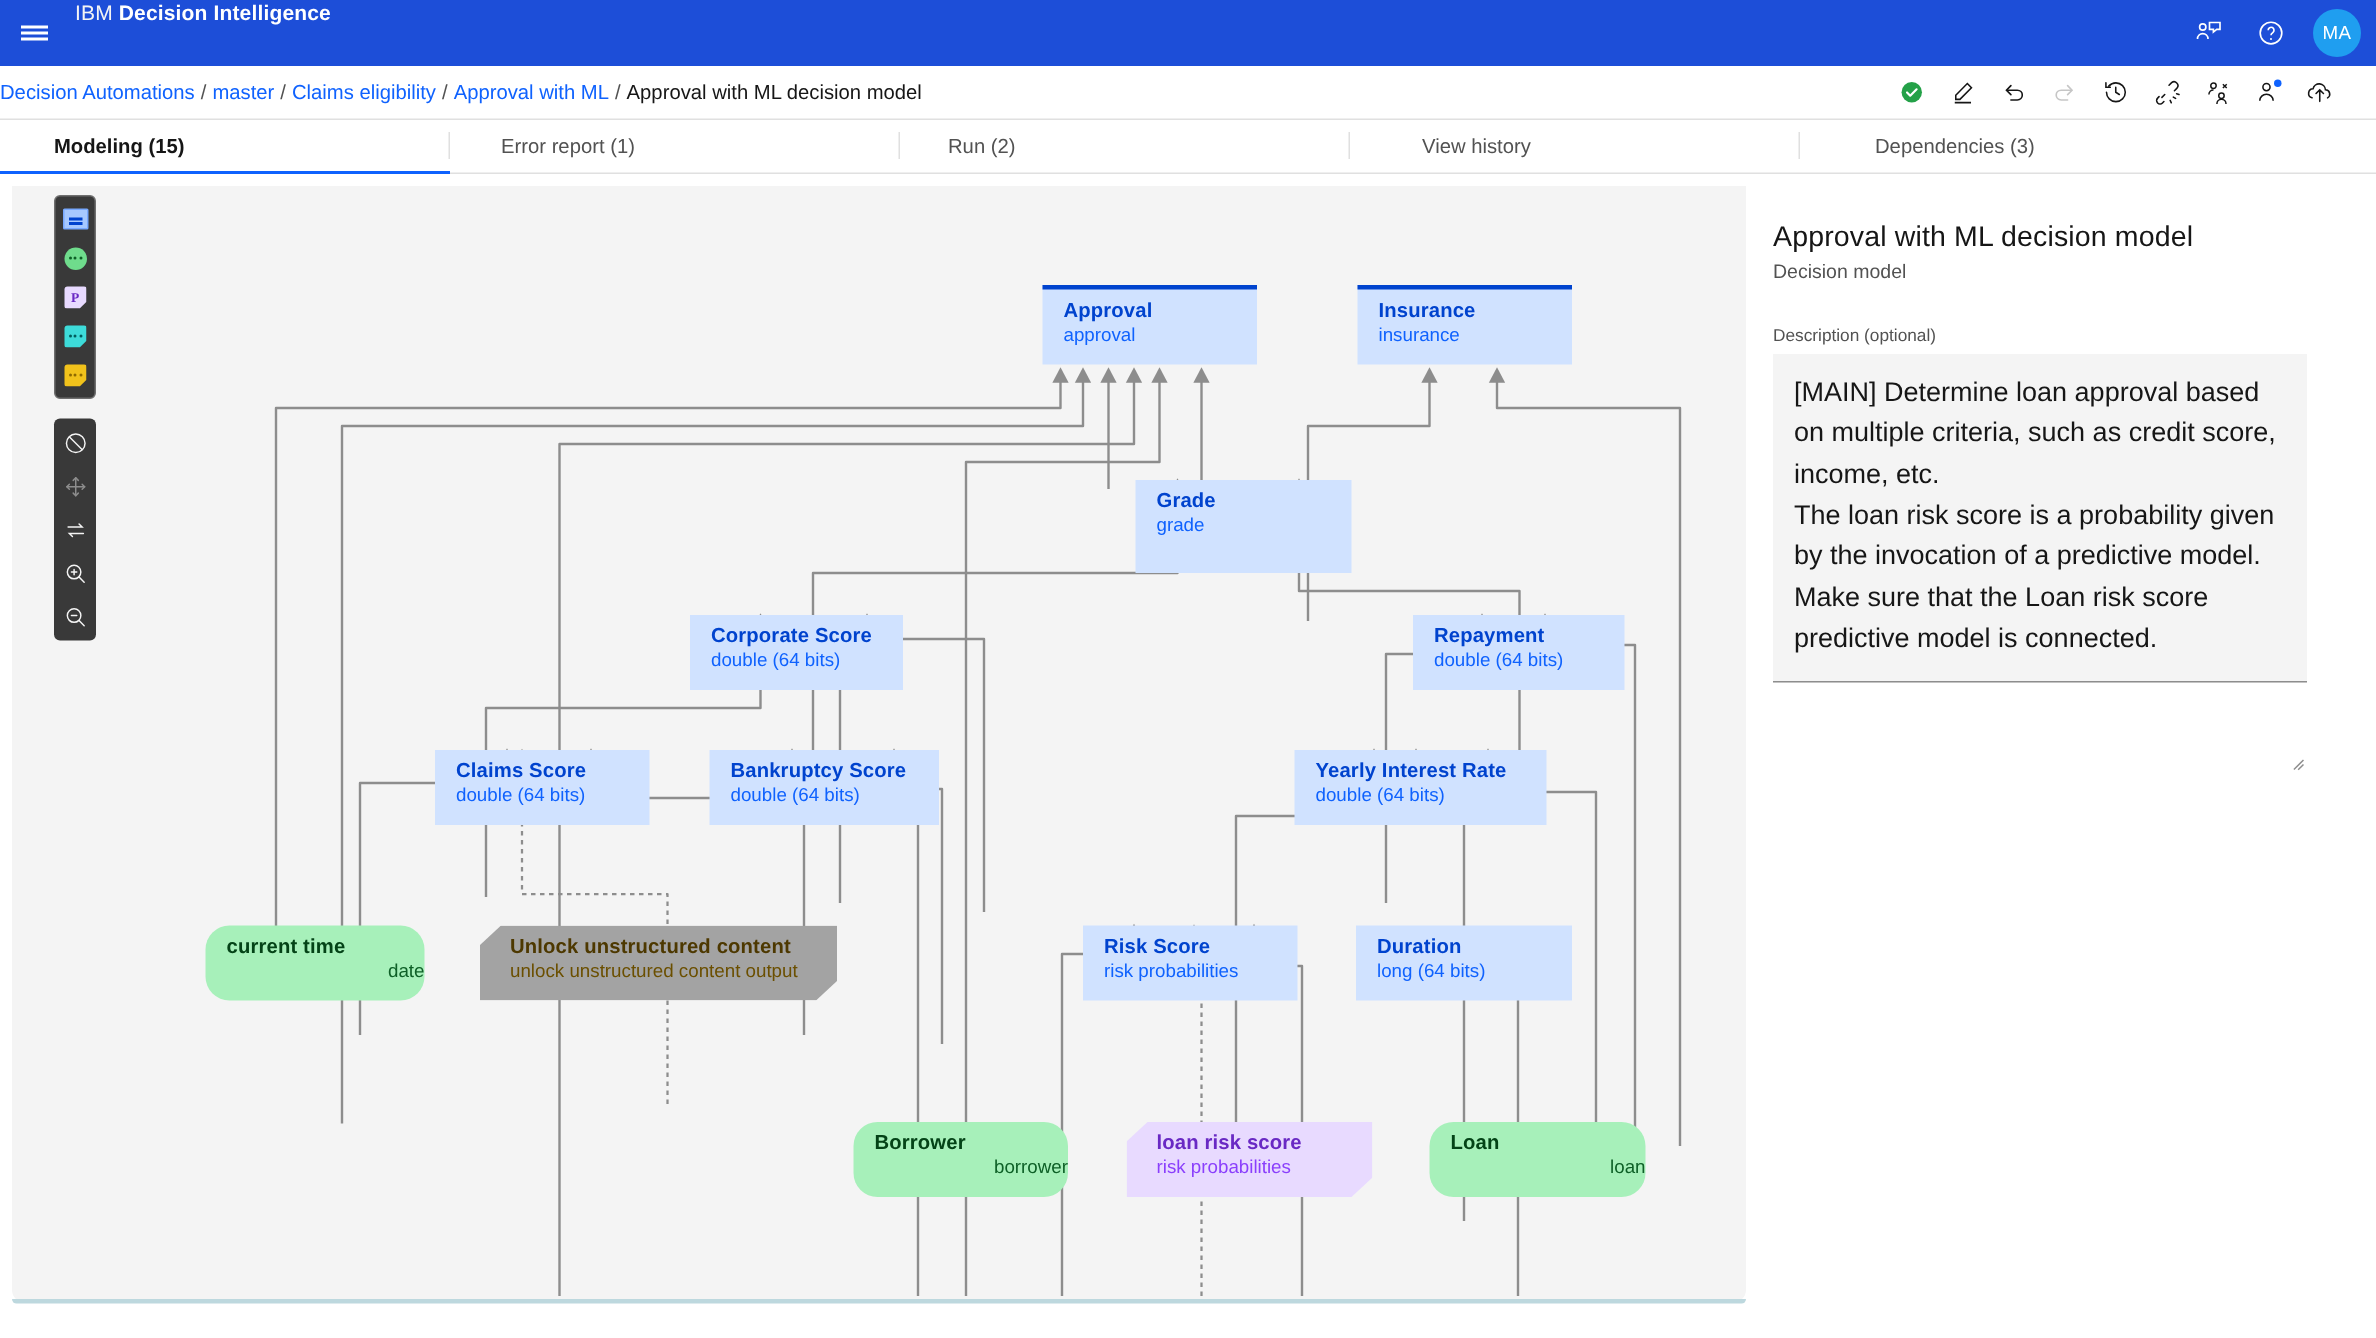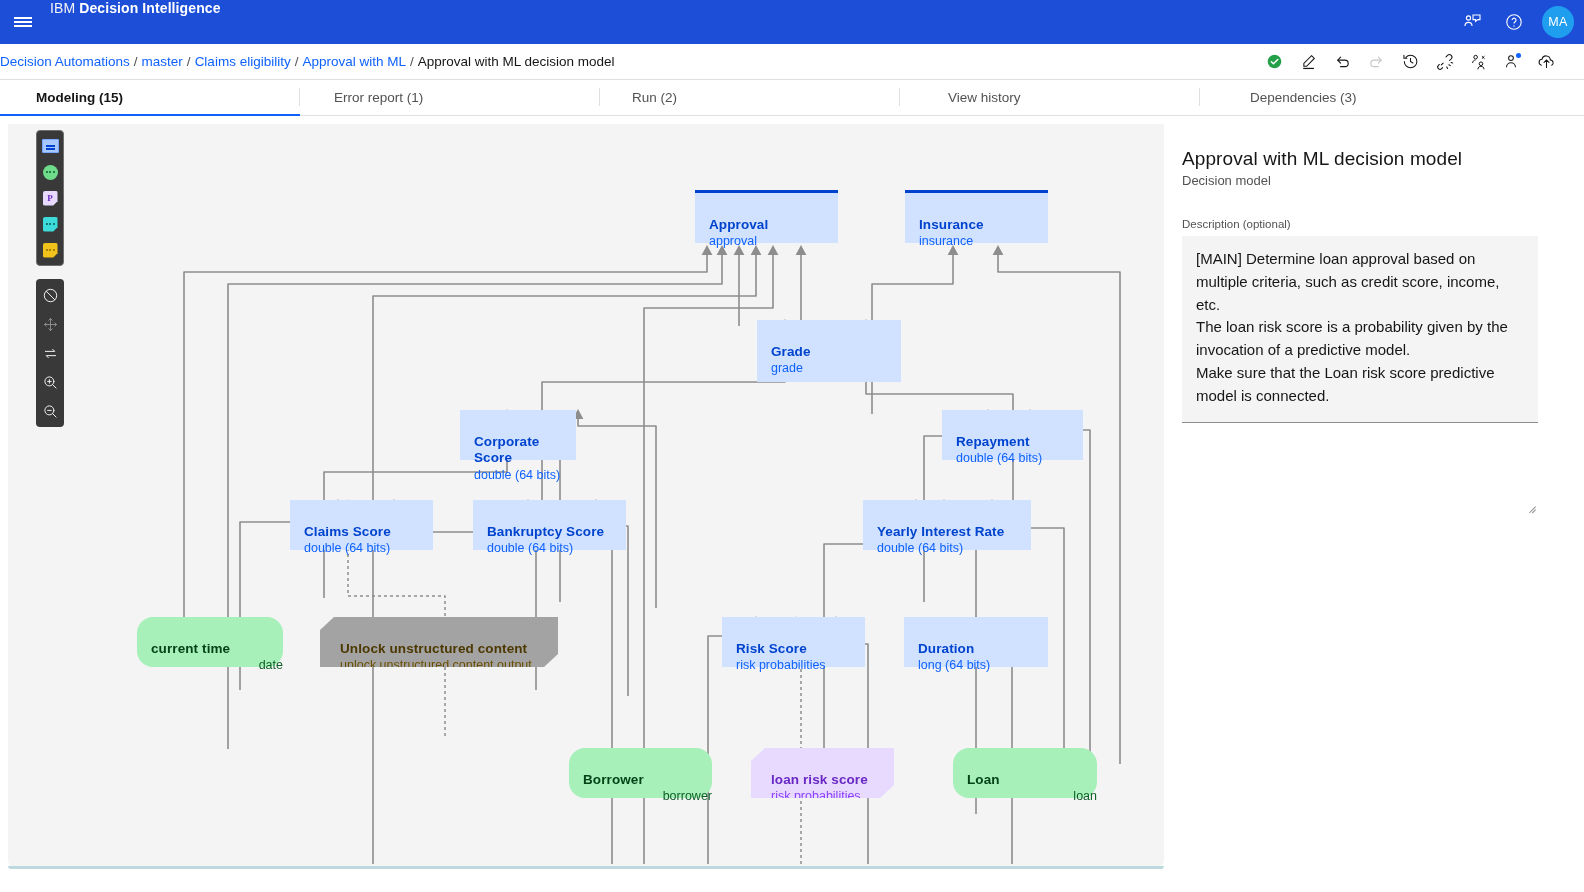--- a/index.html
+++ b/index.html
@@ -118,21 +118,21 @@
   .sh-tag b { width:2px; height:2px; border-radius:50%; display:block;}
   .sh-tag.p { background:#e8daff; color:#6929c4; font-size:9px; font-weight:700;
               font-family:"Liberation Serif", serif; }
   .sh-tag.t { background:#3ddbd9; } .sh-tag.t b { background:#005d5d; }
   .sh-tag.y { background:#f1c21b; } .sh-tag.y b { background:#8e6a00; }
   .pal-ic svg { display:block; }
 
   
   .node {
     position: absolute; z-index: 3;
-    padding: 24px 0 8px 14px;
+    padding: 6px 0 8px 14px;
     line-height: 1.22;
   }
   .node .t { font-size: 13.5px; font-weight: 700; letter-spacing: .1px; }
   .node .s { font-size: 12.5px; font-weight: 400; margin-top: 1px; }
 
   .n-decision { background: #d0e2ff; border-top: 3px solid #0043ce; }
   .n-decision .t { color: #0043ce; }
   .n-decision .s { color: #0f62fe; }
 
   .n-blue { background: #d0e2ff; }
@@ -157,21 +157,21 @@
   
   .rpanel {
     position: absolute; left: 1164px; top: 130px; width: 392px; height: 738px;
     background: #ffffff;
   }
   .rp-title { font-size: 19px; color: #161616; font-weight: 400; padding: 18px 20px 0 18px; letter-spacing: .1px; }
   .rp-sub { font-size: 13px; color: #525252; padding: 3px 18px 0 18px; }
   .rp-label { font-size: 11.5px; color: #525252; padding: 30px 18px 6px 18px; }
   .rp-desc {
     margin: 0 18px; background: #f4f4f4; border-bottom: 1px solid #8d8d8d;
-    padding: 12px 14px 14px 14px; font-size: 15px; color: #161616; line-height: 1.52;
+    padding: 12px 14px 14px 14px; font-size: 18px; color: #161616; line-height: 1.52;
     position: relative; min-height: 132px;
   }
   .rp-resize {
     position: absolute; right: 2px; bottom: -9px; width: 10px; height: 10px;
   }
   .rp-resize::before, .rp-resize::after {
     content:""; position:absolute; background:#8d8d8d; height:1px; transform-origin: right bottom;
   }
   .rp-resize::before { width: 9px; right:0; bottom:1px; transform: rotate(-45deg); }
   .rp-resize::after  { width: 5px; right:0; bottom:-2px; transform: rotate(-45deg); }
@@ -416,21 +416,21 @@
     <div class="s">approval</div>
   </div>
   <div class="node n-decision" style="left:897px;top:66px;width:143px;height:53px;">
     <div class="t">Insurance</div>
     <div class="s">insurance</div>
   </div>
   <div class="node n-blue" style="left:749px;top:196px;width:144px;height:62px;">
     <div class="t">Grade</div>
     <div class="s">grade</div>
   </div>
-  <div class="node n-blue" style="left:452px;top:286px;width:116px;height:50px;">
+  <div class="node n-blue" style="left:452px;top:286px;width:142px;height:50px;">
     <div class="t">Corporate Score</div>
     <div class="s">double (64 bits)</div>
   </div>
   <div class="node n-blue" style="left:934px;top:286px;width:141px;height:50px;">
     <div class="t">Repayment</div>
     <div class="s">double (64 bits)</div>
   </div>
   <div class="node n-blue" style="left:282px;top:376px;width:143px;height:50px;">
     <div class="t">Claims Score</div>
     <div class="s">double (64 bits)</div>
@@ -456,21 +456,21 @@
     <div class="s">risk probabilities</div>
   </div>
   <div class="node n-blue" style="left:896px;top:493px;width:144px;height:50px;">
     <div class="t">Duration</div>
     <div class="s">long (64 bits)</div>
   </div>
   <div class="node n-green" style="left:561px;top:624px;width:143px;height:50px;">
     <div class="t">Borrower</div>
     <div class="s">borrower</div>
   </div>
-  <div class="node n-purple" style="left:743px;top:624px;width:143px;height:50px;">
+  <div class="node n-purple" style="left:743px;top:624px;width:164px;height:50px;">
     <div class="t">loan risk score</div>
     <div class="s">risk probabilities</div>
   </div>
   <div class="node n-green" style="left:945px;top:624px;width:144px;height:50px;">
     <div class="t">Loan</div>
     <div class="s">loan</div>
   </div>
 </div>
 <div class="canvas-edge-bottom"></div>
 

